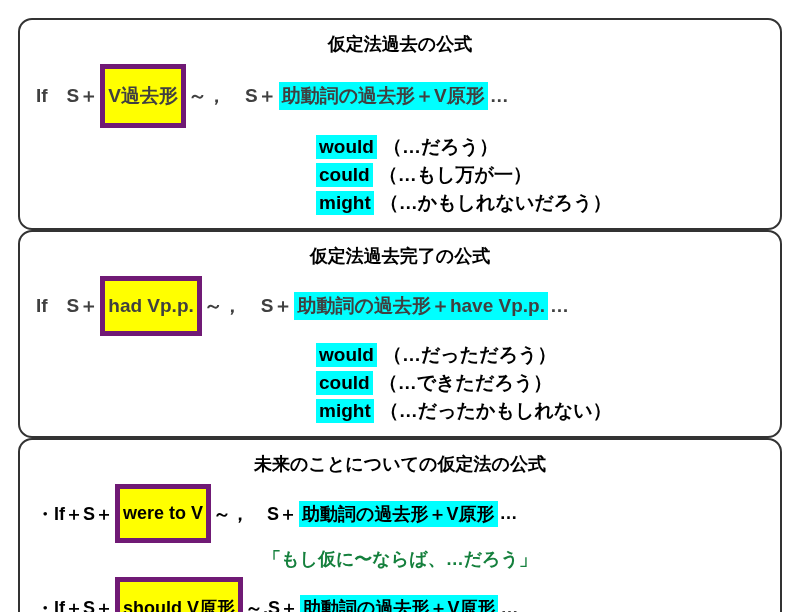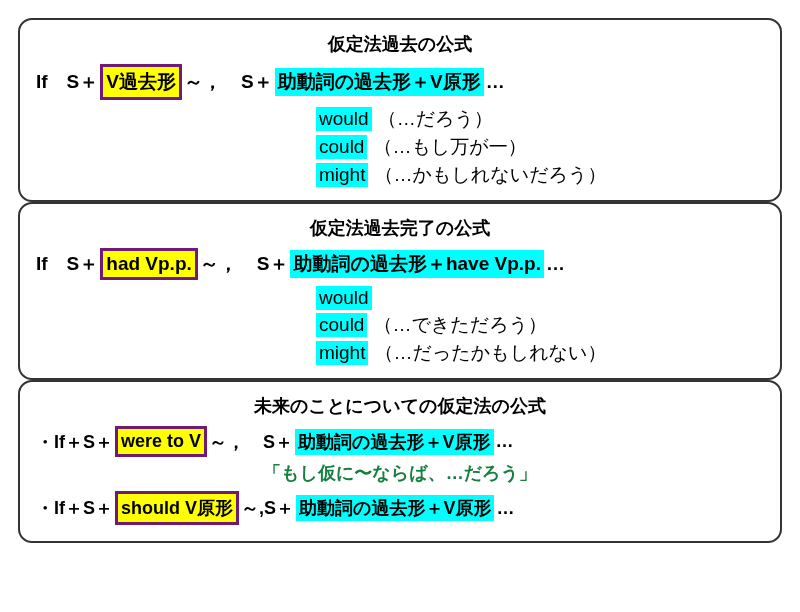--- a/index.html
+++ b/index.html
@@ -31,47 +31,47 @@
       font-size: 18px;
       font-weight: bold;
       margin-bottom: 8px;
       color: #000;
     }
 
     .formula-line {
       font-size: 19px;
       font-weight: bold;
       margin-bottom: 6px;
-      color: #000000;
+      color: #404040;
       display: flex;
       align-items: center;
       flex-wrap: wrap;
       gap: 2px;
     }
 
     .modal-list {
       margin-left: 280px;
       display: flex;
       flex-direction: column;
       gap: 2px;
     }
 
     .modal-line {
       font-size: 19px;
-      font-weight: normal;
+      font-weight: bold;
       color: #000;
       display: flex;
       align-items: center;
       gap: 6px;
     }
 
     .highlight-yellow {
       background-color: #ffff00;
-      padding: 2px 3px;
-      border: 3px solid #701a75;
+      padding: 14px 3px;
+      border: 5px solid #701a75;
     }
 
     .highlight-cyan {
       background-color: #00ffff;
       padding: 1px 3px;
     }
 
     
     .modal-list-2 {
       margin-left: 280px;
@@ -137,20 +137,21 @@
     <div class="formula-line">
       <span>If　S＋</span>
       <span class="highlight-yellow">had Vp.p.</span>
       <span>～，　S＋</span>
       <span class="highlight-cyan">助動詞の過去形＋have Vp.p.</span>
       <span>…</span>
     </div>
     <div class="modal-list-2">
       <div class="modal-line">
         <span class="highlight-cyan">would</span>
+        <span>（…だっただろう）</span>
       </div>
       <div class="modal-line">
         <span class="highlight-cyan">could</span>
         <span>（…できただろう）</span>
       </div>
       <div class="modal-line">
         <span class="highlight-cyan">might</span>
         <span>（…だったかもしれない）</span>
       </div>
     </div>

